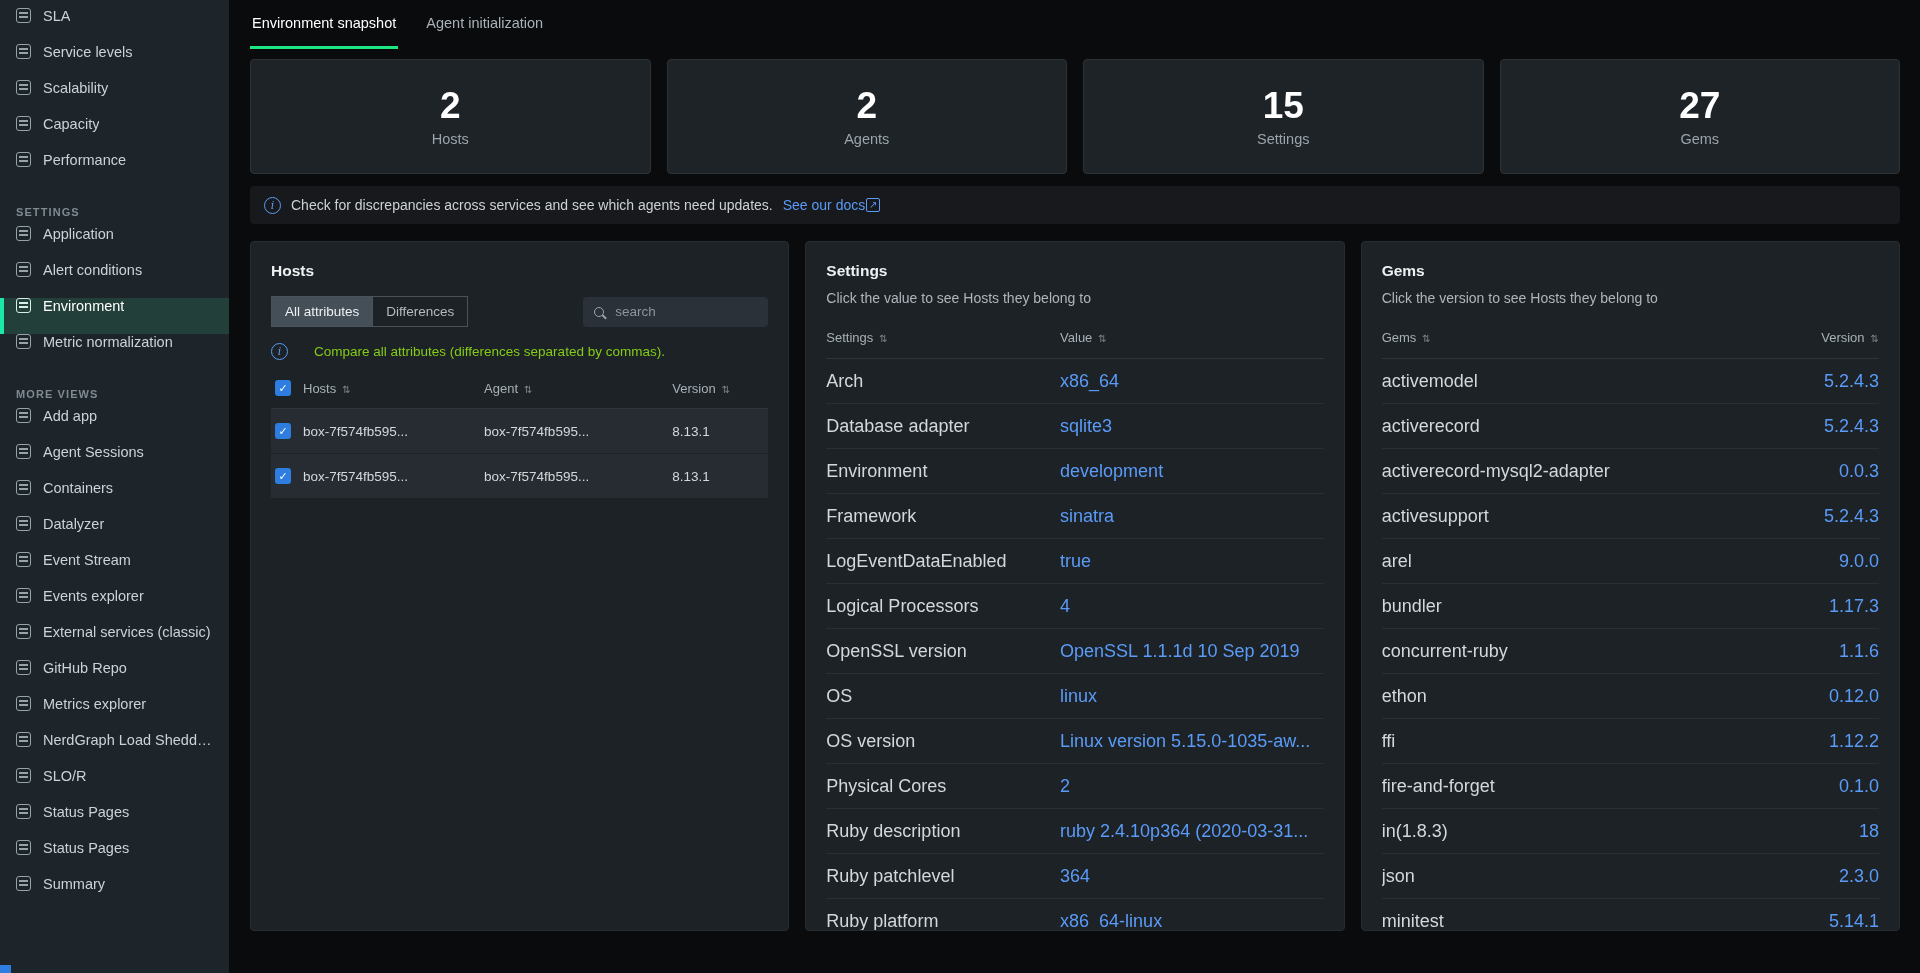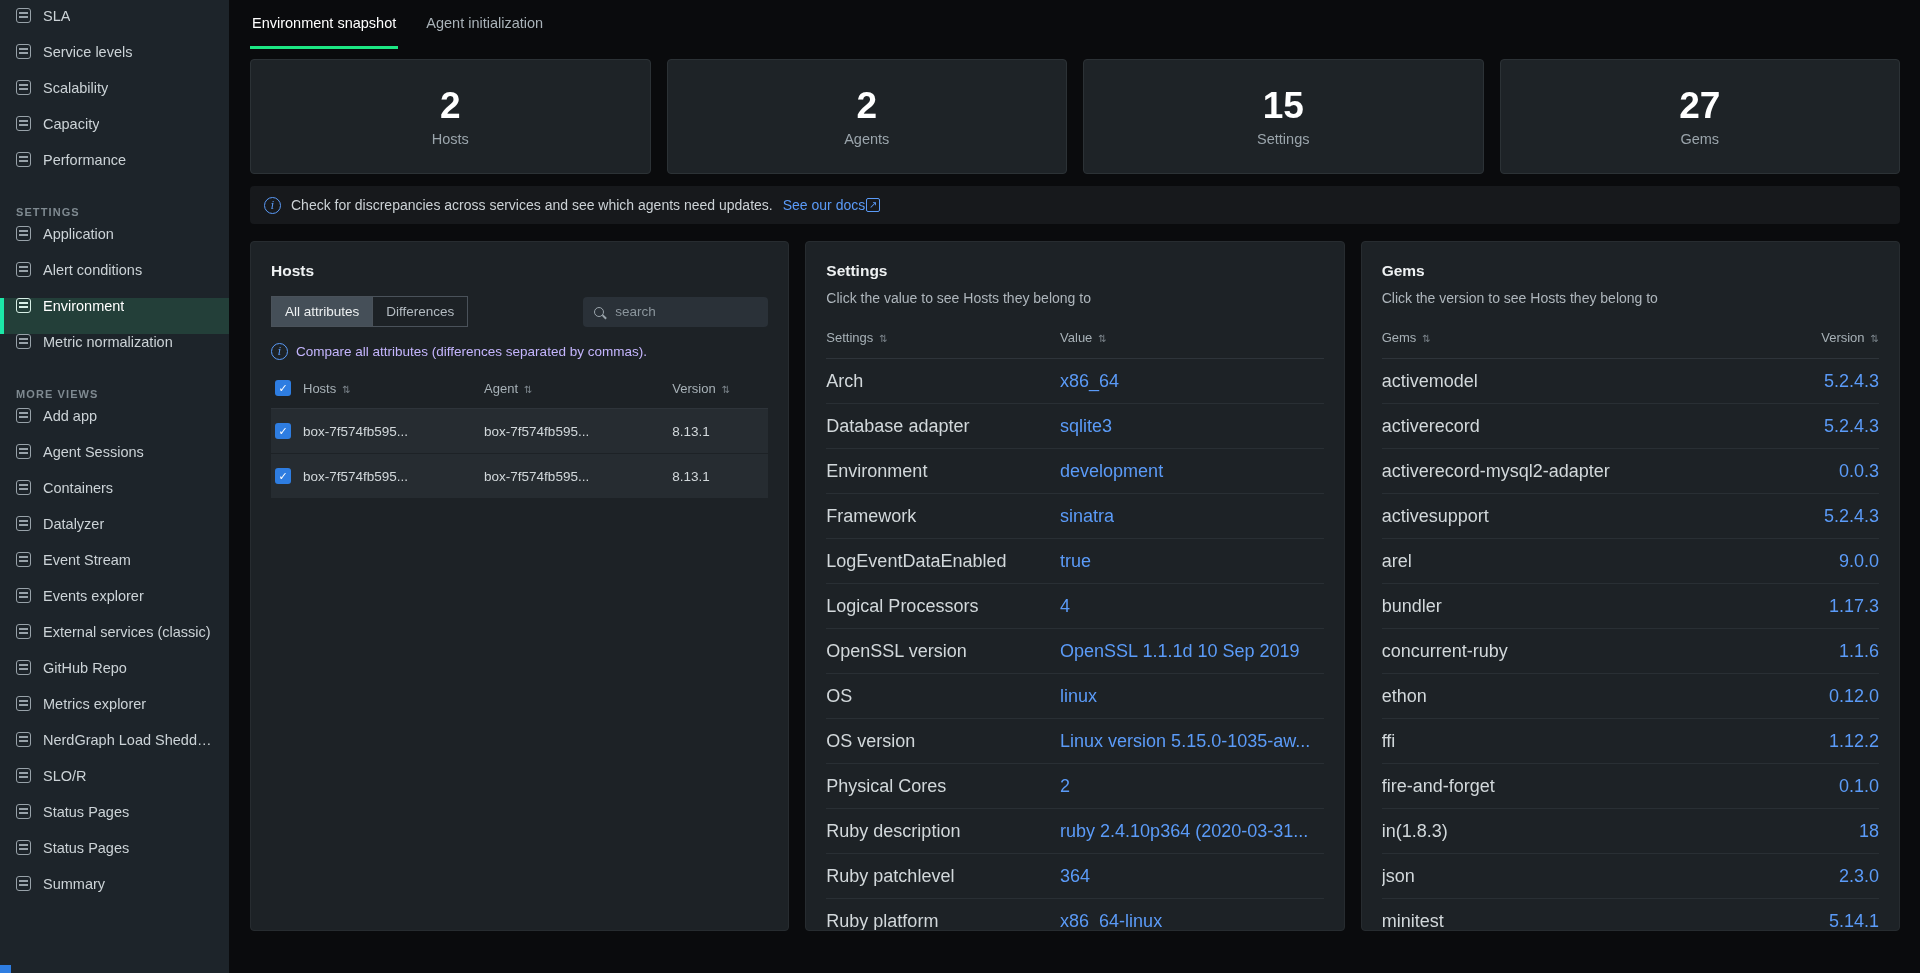--- a/index.html
+++ b/index.html
@@ -100,21 +100,21 @@
     height:30px; padding:0 11px; width:185px;
   }
   .search-icon { width:10px; height:10px; border:1.5px solid #9aa4ab; border-radius:50%; position:relative; flex:none; }
   .search-icon::after {
     content:""; position:absolute; width:5px; height:1.5px; background:#9aa4ab;
     transform:rotate(45deg); right:-4px; bottom:-2px;
   }
   .search input { background:transparent; border:none; outline:none; color:#d5dadd; font-size:13.5px; width:100%; font-family:inherit; }
   .search input::placeholder { color:#8b959c; }
 
-  .hosts-info { display:flex; gap:8px; align-items:center; margin-top:16px; font-size:13.5px; color:#c4b5fd; }
+  .hosts-info { display:flex; gap:26px; align-items:center; margin-top:16px; font-size:13.5px; color:#84cc16; }
 
   .ht-head {
     display:flex; align-items:center; gap:12px; padding:20px 0 12px;
     border-bottom:1px solid #2e343a; font-size:13px; color:#a7b1b7;
   }
   .ht-row {
     display:flex; align-items:center; gap:12px; height:45px;
     background:#262c31; border-bottom:1px solid #1d2226;
     font-size:13.5px; color:#d2d8db;
   }

